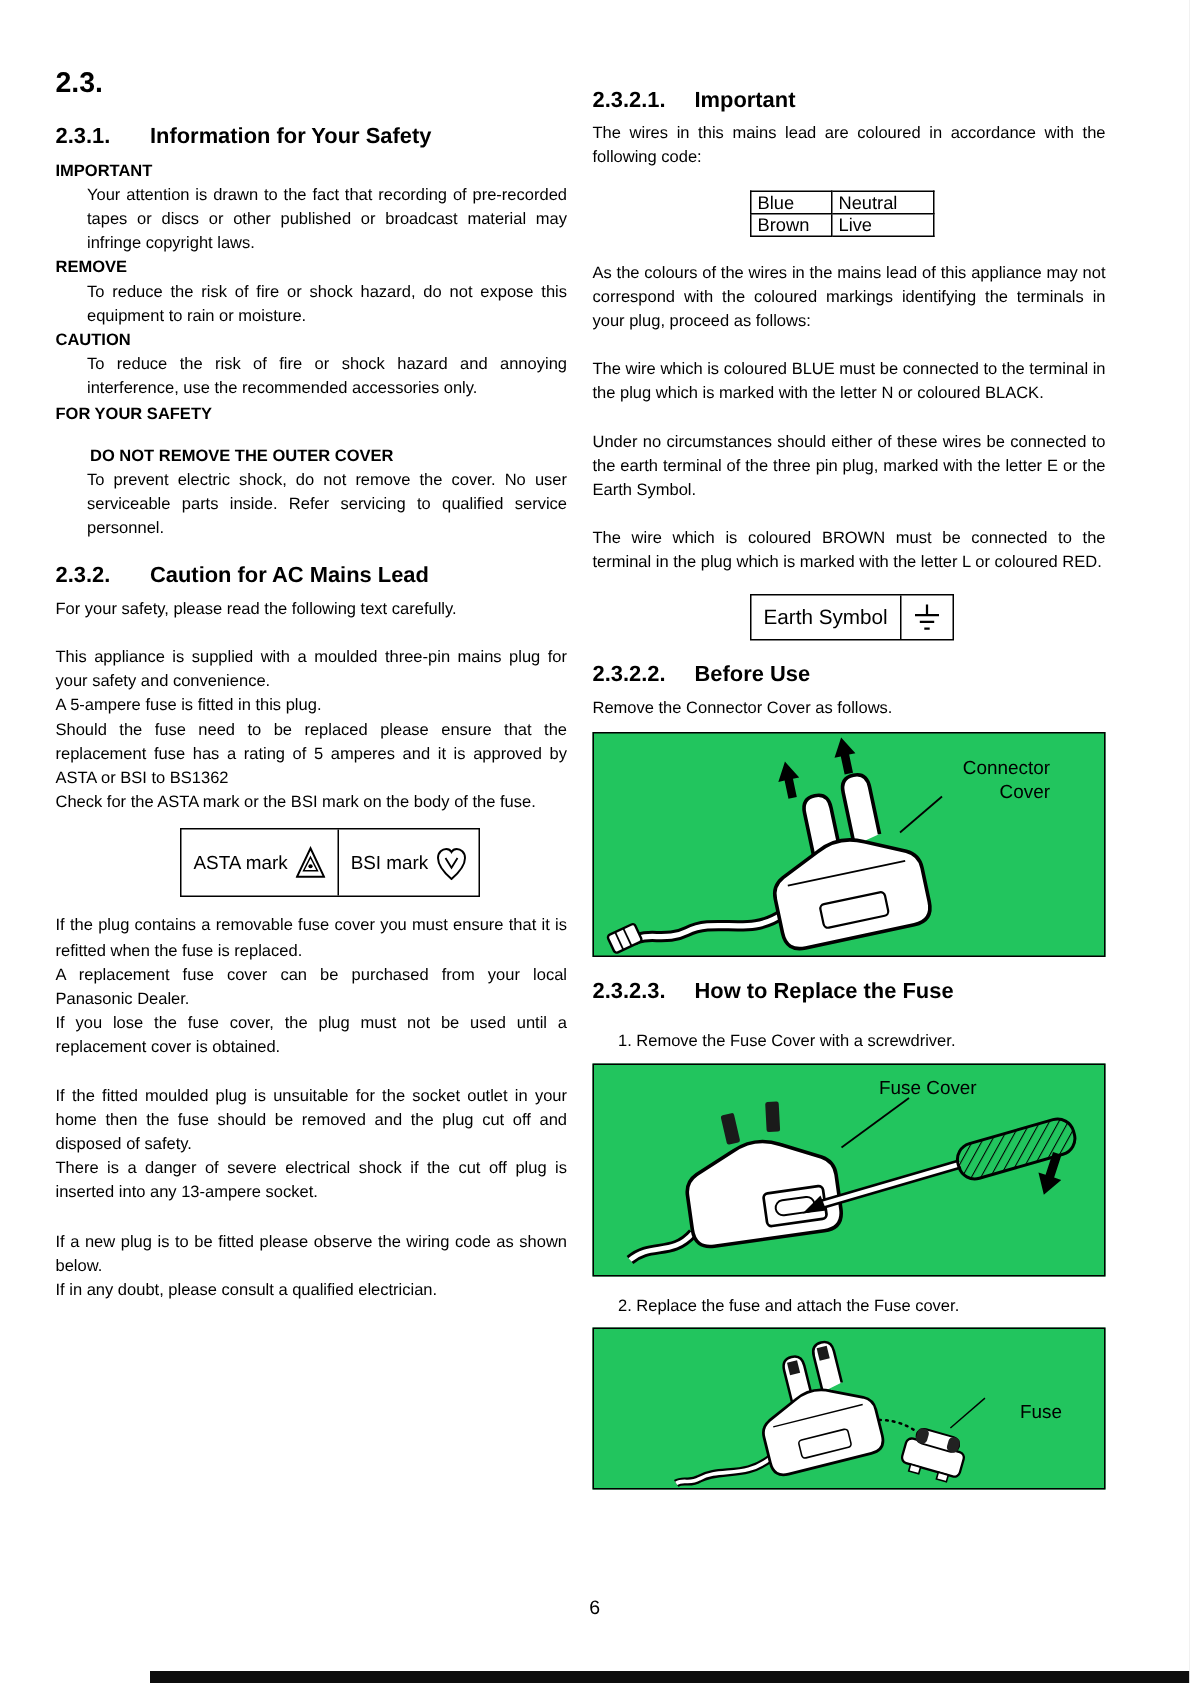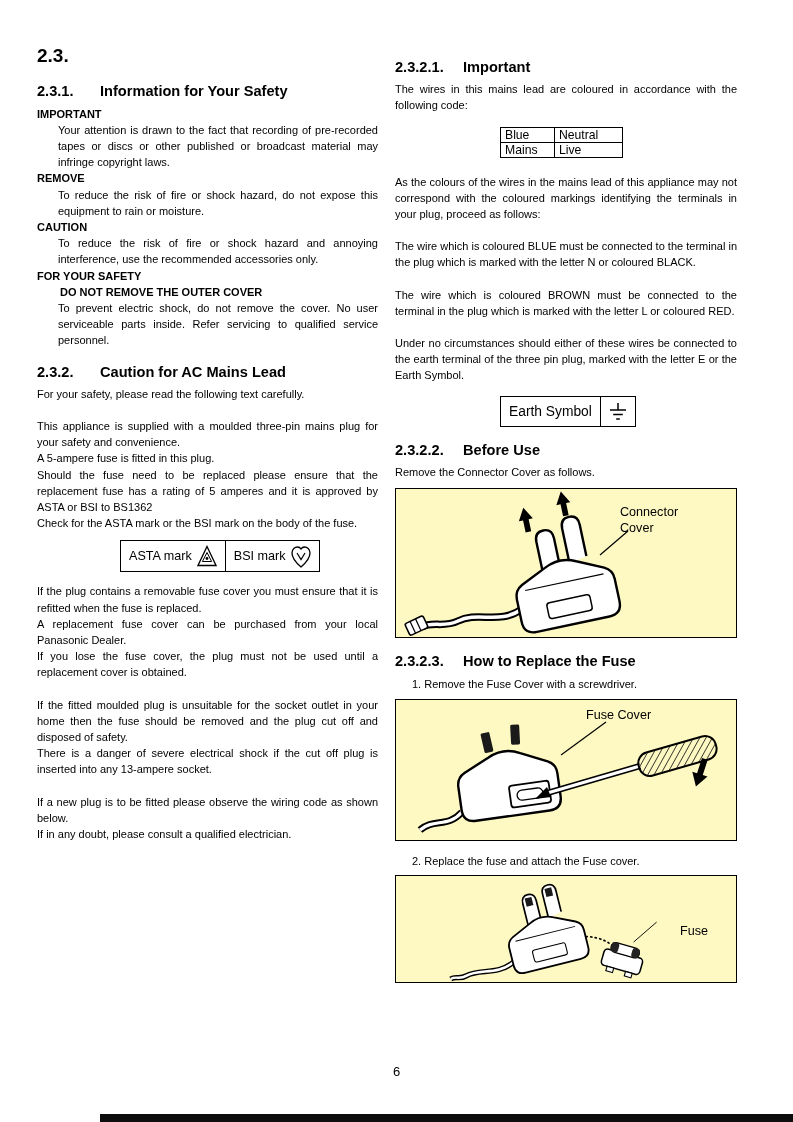--- a/index.html
+++ b/index.html
@@ -13,48 +13,48 @@
   .h1 .num { width:58px; flex:none; }
   .h2 { display:flex; font-weight:bold; font-size:14.6px; line-height:1.25; margin:14px 0 5px 0; }
   .h2 .num { width:63px; flex:none; }
   .col-right .h2 .num { width:68px; }
   .col-right .h2:first-child { margin-top:0; }
 
   p, .lbl { font-size:11px; line-height:16.2px; }
   p { text-align:justify; }
   .lbl { font-weight:bold; }
   .indent { padding-left:21px; }
-  .sub { padding-left:23px; }
+  .sub { padding-left:23px;margin-top:12px; }
   .mt { margin-top:16px; }
 
   
-  .marks-box { display:inline-flex; border:1.5px solid #000; margin:9px 0 11px 83px; height:32px; align-items:stretch; }
+  .marks-box { display:inline-flex; border:1.5px solid #000; margin:9px 0 11px 83px; height:46px; align-items:stretch; }
   .marks-cell { display:flex; align-items:center; gap:5px; padding:0 8px; font-size:12.6px; white-space:nowrap; }
   .marks-cell + .marks-cell { border-left:1.5px solid #000; }
 
   
   .wire-table { border-collapse:collapse; margin:13px 0 2px 105px; }
   .wire-table td { border:1px solid #000; font-size:12.2px; line-height:14px; padding:0 4px; height:15px; vertical-align:middle; }
   .wire-table td.c1 { width:54px; }
   .wire-table td.c2 { width:68px; }
 
   
   .earth-box { display:inline-flex; border:1.5px solid #000; margin:12px 0 0 105px; height:31px; align-items:stretch; }
   .earth-label { display:flex; align-items:center; padding:0 8px; font-size:13.8px; }
   .earth-sym { display:flex; align-items:center; padding:0 6px; border-left:1.5px solid #000; }
 
   
-  .fig { position:relative; border:1.3px solid #000; margin-top:8px; background:#fef9c3; }
+  .fig { position:relative; border:1.3px solid #000; margin-top:8px; background:#22c55e;text-align:right; }
   .fig-a { height:150px; }
   .fig-b { height:142px; margin-top:6px; }
   .fig-c { height:108px; margin-top:6px;padding-left:12px; }
   .figsvg { position:absolute; left:0; top:0; width:100%; height:100%; }
   .figlabel { position:absolute; font-size:12.6px; line-height:15.5px; }
 
-  .step { padding-left:17px; margin-top:6px; text-align:left; }
+  .step { padding-left:17px; margin-top:16px; text-align:left; }
   .step2 { margin-top:12px; }
 
   .pageno { position:absolute; top:1064px; left:0; width:100%; text-align:center; font-size:13px; }
   .page-edge { position:absolute; bottom:0; left:100px; right:0; height:8px; background:#0d0d0d; }
 </style>
 </head>
 <body>
 
 <div class="page">
 
@@ -129,30 +129,30 @@
 
     <p>The wires in this mains lead are coloured in accordance with the following code:</p>
 
     <table class="wire-table">
       <tbody>
           <tr>
         <td class="c1">Blue</td>
         <td class="c2">Neutral</td>
       </tr>
       <tr>
-        <td class="c1">Mains</td>
+        <td class="c1">Brown</td>
         <td class="c2">Live</td>
       </tr>
     </tbody>
       </table>
 
     <p class="mt">As the colours of the wires in the mains lead of this appliance may not correspond with the coloured markings identifying the terminals in your plug, proceed as follows:</p>
     <p class="mt">The wire which is coloured BLUE must be connected to the terminal in the plug which is marked with the letter N or coloured BLACK.</p>
+    <p class="mt">Under no circumstances should either of these wires be connected to the earth terminal of the three pin plug, marked with the letter E or the Earth Symbol.</p>
     <p class="mt">The wire which is coloured BROWN must be connected to the terminal in the plug which is marked with the letter L or coloured RED.</p>
-    <p class="mt">Under no circumstances should either of these wires be connected to the earth terminal of the three pin plug, marked with the letter E or the Earth Symbol.</p>
 
     <div class="earth-box">
       <div class="earth-label">Earth Symbol</div>
       <div class="earth-sym">
         <svg width="22" height="19" viewBox="0 0 22 19">
           <path d="M11,1 L11,8 M3,8 L19,8 M6.2,12.5 L15.8,12.5 M9.2,17 L12.8,17" stroke="#000" stroke-width="1.5" fill="none"></path>
         </svg>
       </div>
     </div>
 

